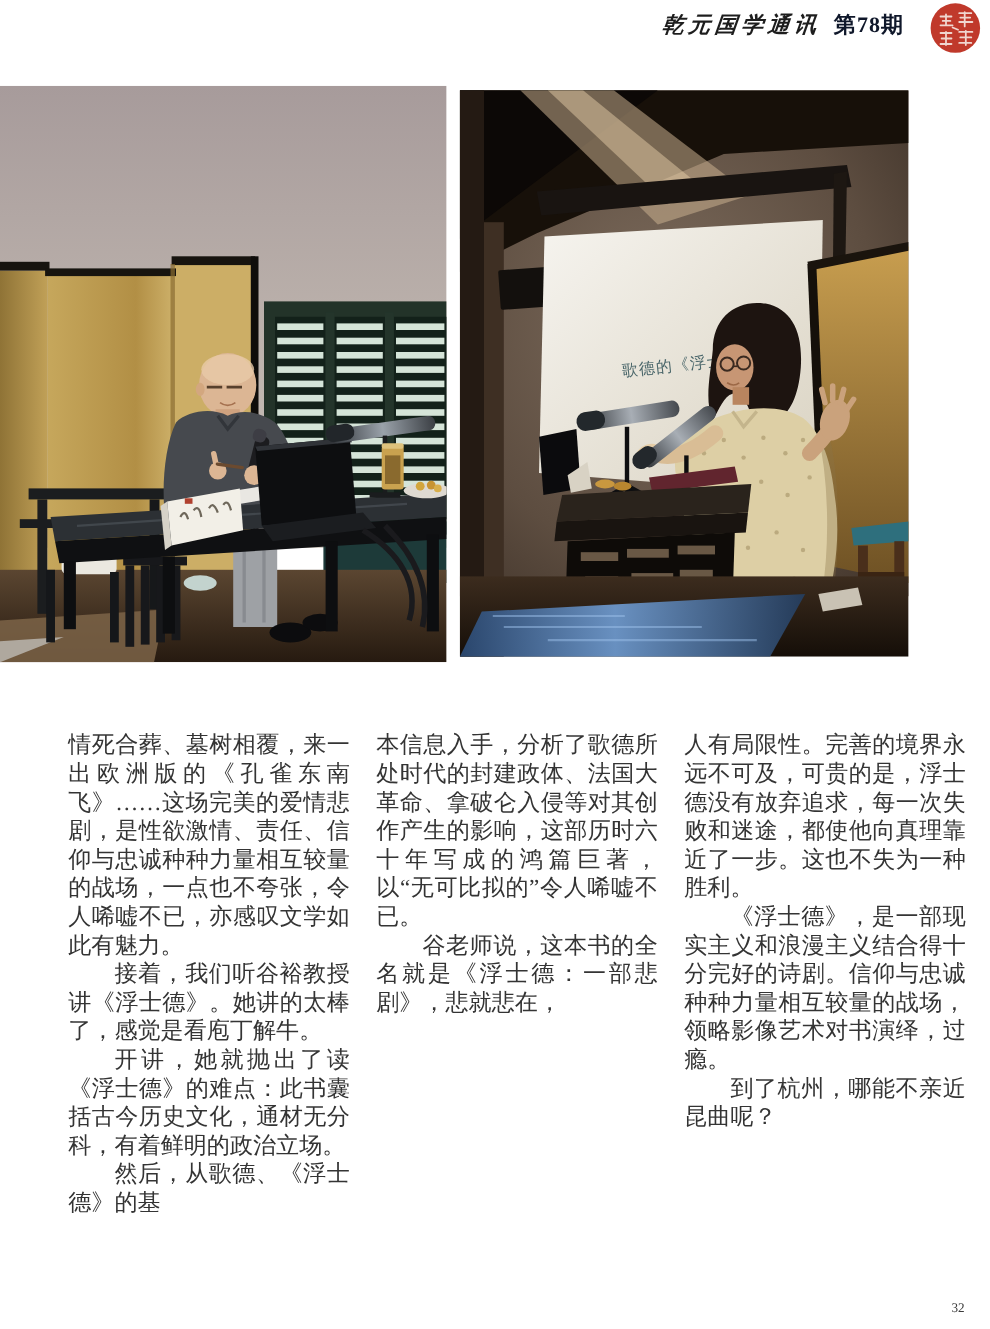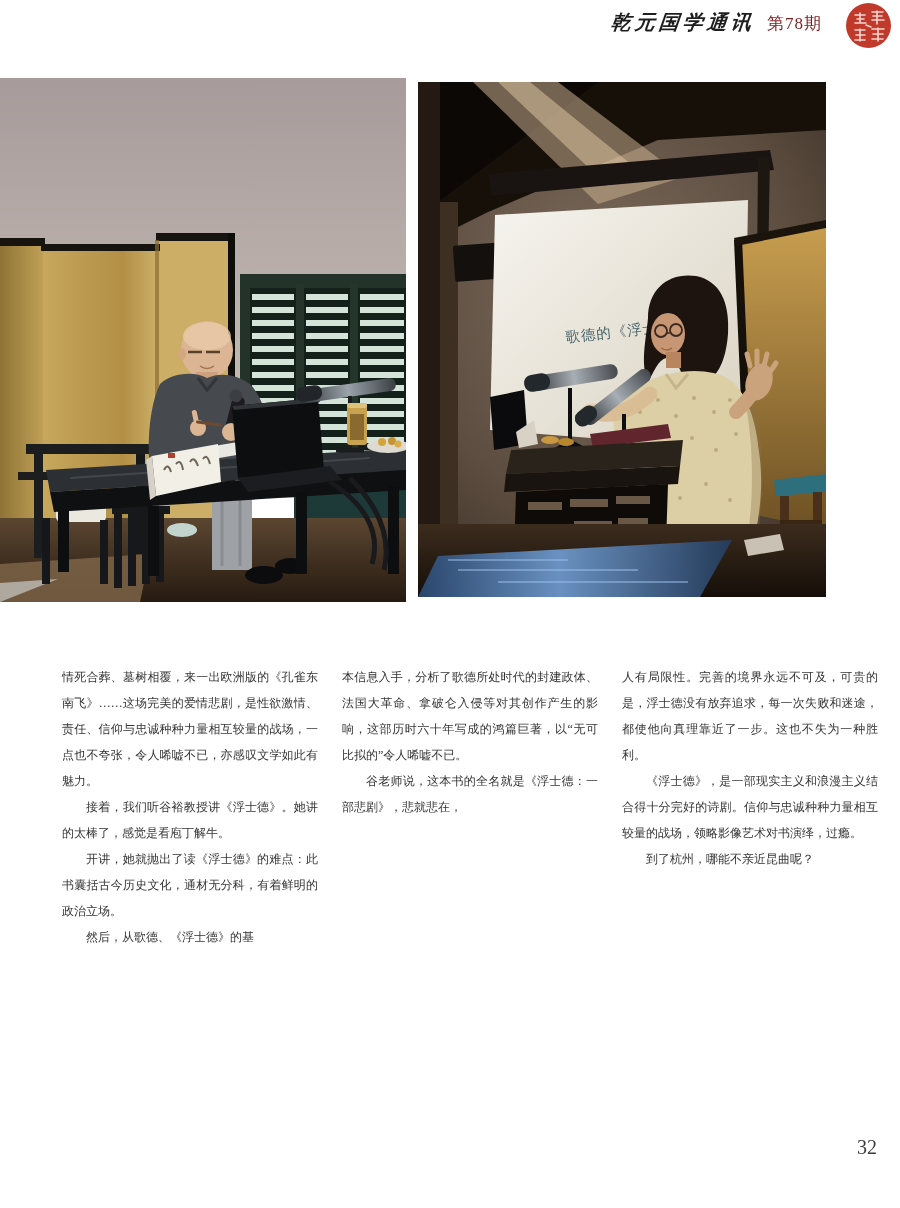--- a/index.html
+++ b/index.html
@@ -6,39 +6,39 @@
   .page{
     position:relative; width:900px; height:1208px; background:#ffffff;
     font-family:"Liberation Serif","DejaVu Serif",serif; color:#2b2b2b; overflow:hidden;
   }
   
   .header{position:absolute; top:9px; right:78px; display:flex; align-items:baseline; gap:12px;}
   .journal-title{
     font-size:20px; font-weight:bold; font-style:italic; letter-spacing:4px;
     transform:skewX(-6deg); color:#1d1d1d;
   }
-  .issue{font-size:17px; letter-spacing:1px; color:#7f1d1d;}
+  .issue{font-size:20px; letter-spacing:1px; color:#0f172a;font-weight:bold;}
   .seal{position:absolute; top:2px; left:845px; width:47px; height:47px;}
   
   .photo{position:absolute; display:block;}
   .photo-left{left:0; top:78px; width:406px; height:524px;}
   .photo-right{left:418px; top:82px; width:408px; height:515px;}
   
   .article{
     position:absolute; left:62px; top:664px; width:816px;
     display:flex; gap:24px;
   }
   .text-column{flex:1; min-width:0;}
   .para{
-    margin:0; font-size:12px; line-height:26px; text-align:justify;
+    margin:0; font-size:21px; line-height:26px; text-align:justify;
     text-justify:inter-ideograph; color:#343434; word-break:break-all;
   }
   .para.indent{text-indent:2em;}
   
-  .page-number{position:absolute; top:1136px; right:23px; font-size:20px; color:#3c3c3c;font-family:Liberation Serif, serif;}
+  .page-number{position:absolute; top:1182px; right:23px; font-size:12px; color:#3c3c3c;font-family:Liberation Serif, serif;}
 </style>
 </head>
 <body>
 
 <div class="page">
 
   <div class="header">
     <span class="journal-title">乾元国学通讯</span>
     <span class="issue">第78期</span>
   </div>

